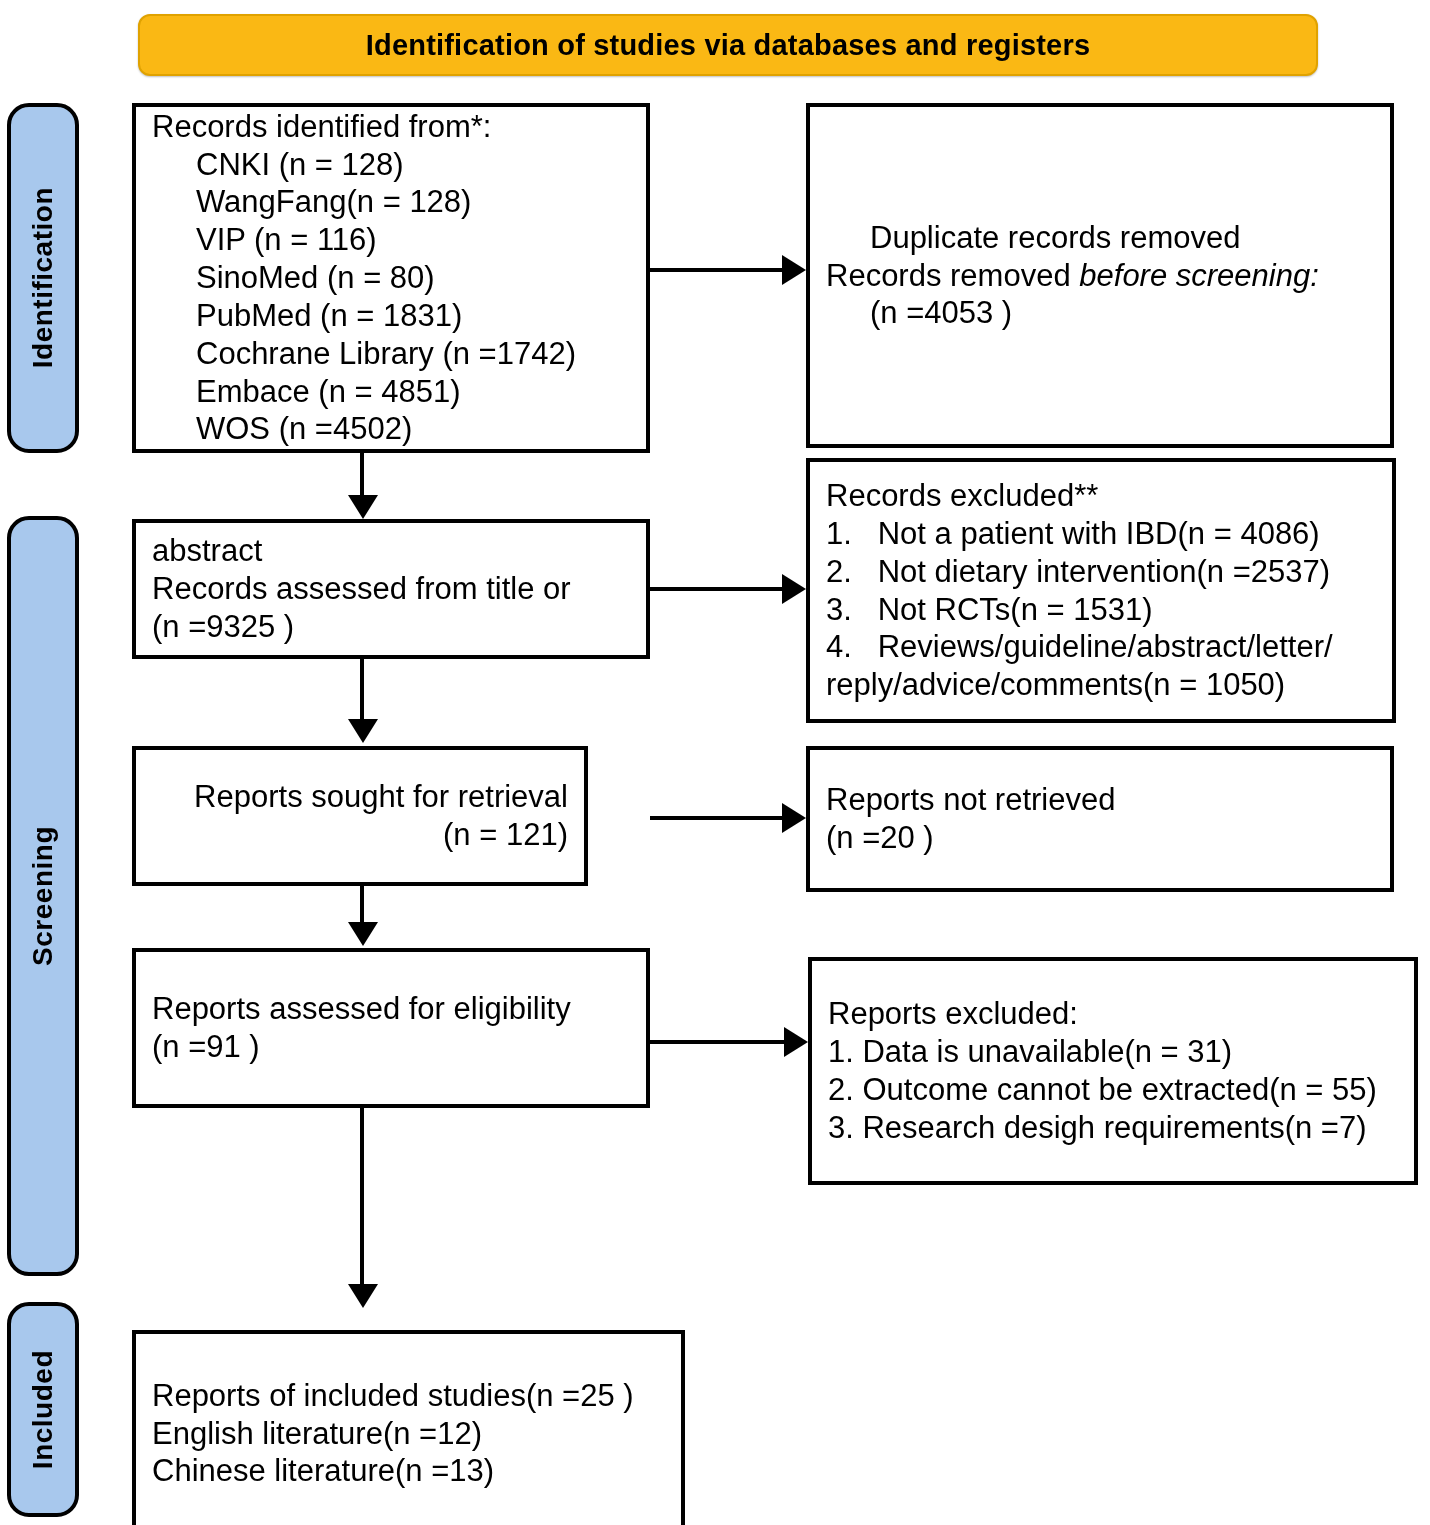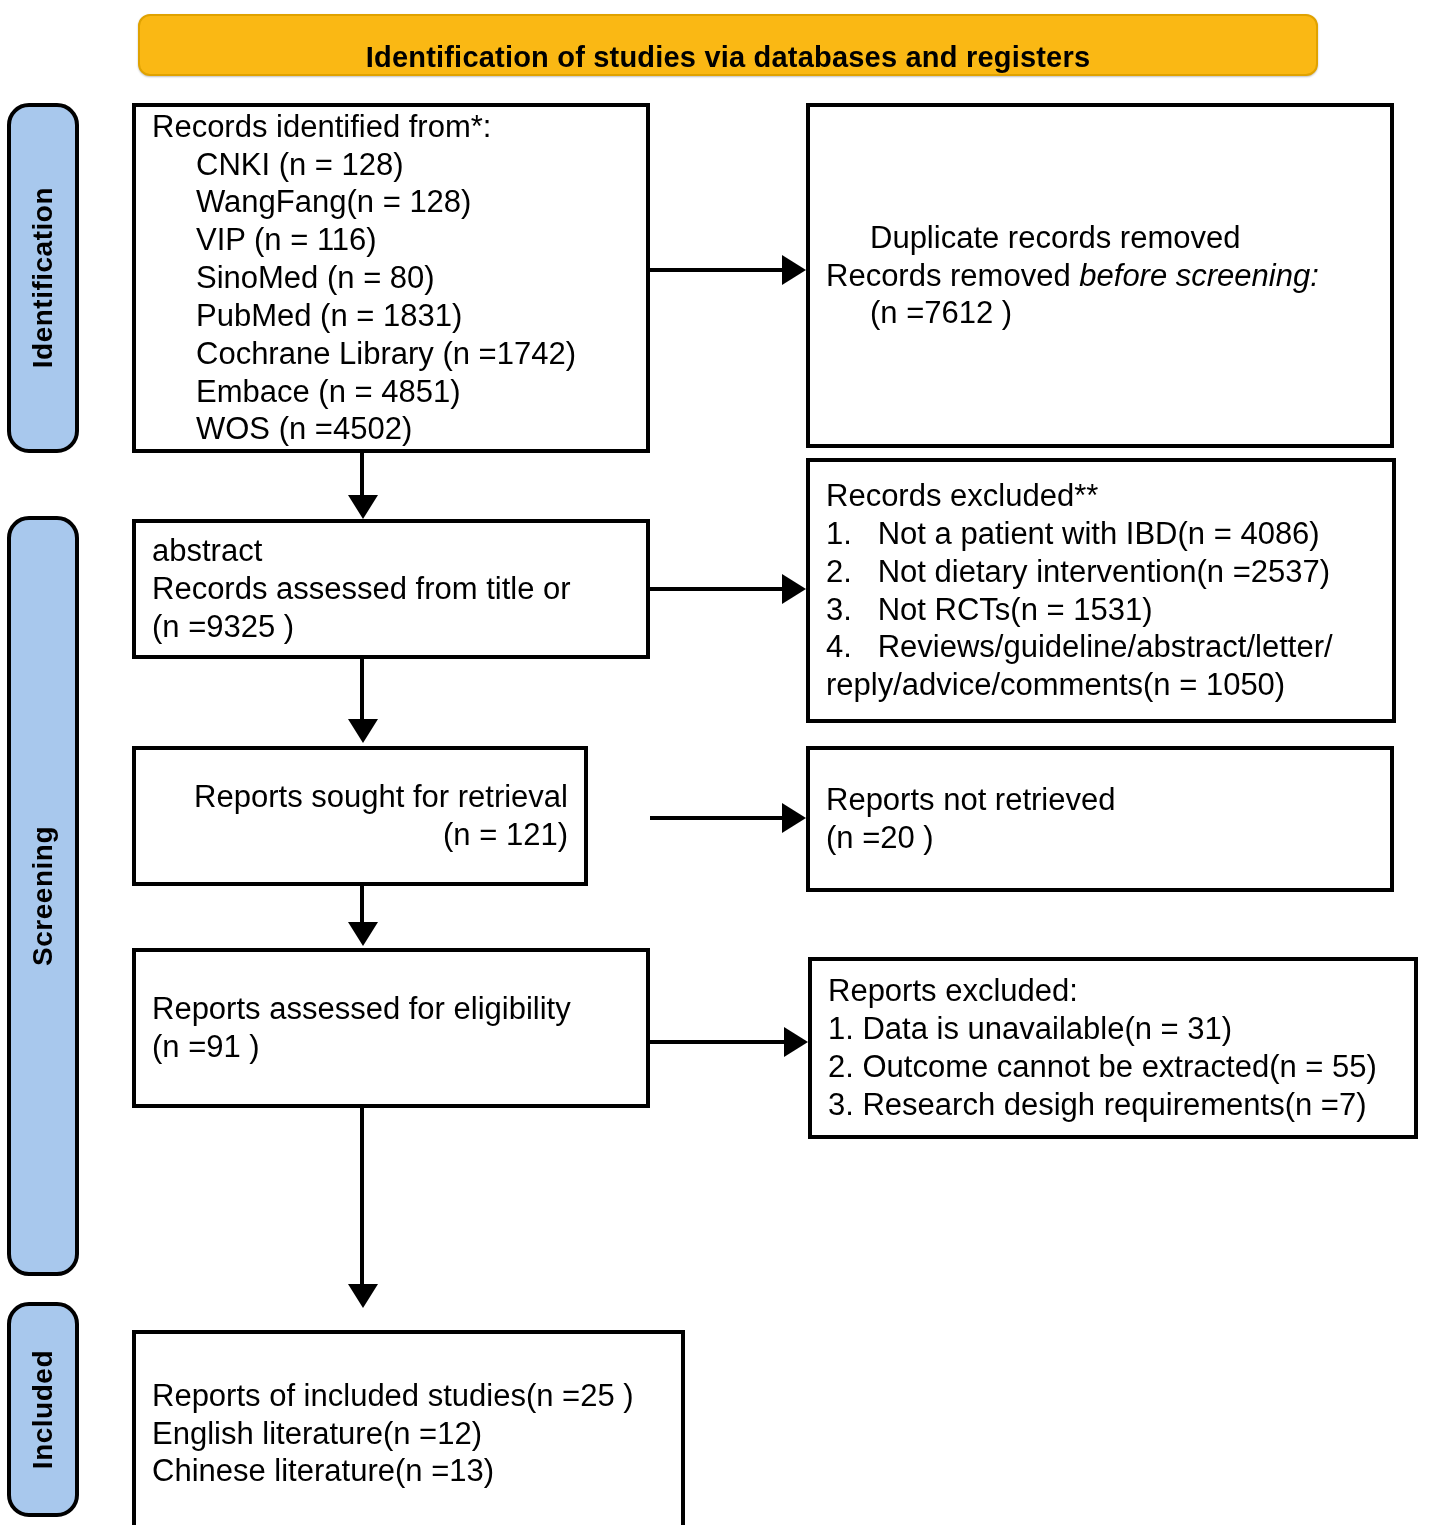--- a/index.html
+++ b/index.html
@@ -24,21 +24,21 @@
     position: absolute;
     left: 138px;
     top: 14px;
     width: 1180px;
     height: 62px;
     background: #FAB814;
     border: 2px solid #E0A200;
     border-radius: 12px;
     box-sizing: border-box;
     display: flex;
-    align-items: flex-end;
+    align-items: center;
     justify-content: center;
     box-shadow: 0 1px 2px rgba(0,0,0,0.25);
   }
   .banner-text {
     font-size: 29px;
     font-weight: bold;
     color: #000000;
     letter-spacing: 0.2px;
     text-align: center;
     white-space: nowrap;
@@ -99,21 +99,21 @@
   .ital { font-style: italic; }
 
   
   #box-identified    { left: 132px; top: 103px;  width: 518px;  height: 350px; }
   #box-removed       { left: 806px; top: 103px;  width: 588px;  height: 345px; }
   #box-assessed      { left: 132px; top: 519px;  width: 518px;  height: 140px; }
   #box-excluded      { left: 806px; top: 458px;  width: 590px;  height: 265px; }
   #box-sought        { left: 132px; top: 746px;  width: 456px;  height: 140px; align-items: flex-end; }
   #box-notretrieved  { left: 806px; top: 746px;  width: 588px;  height: 146px; }
   #box-eligibility   { left: 132px; top: 948px;  width: 518px;  height: 160px; }
-  #box-repexcluded   { left: 808px; top: 957px;  width: 610px;  height: 182px; }
+  #box-repexcluded   { left: 808px; top: 957px;  width: 610px;  height: 228px; }
   #box-included      { left: 132px; top: 1330px; width: 553px;  height: 207px; }
 
   
   .vline {
     position: absolute;
     width: 4px;
     background: #000000;
   }
   .hline {
     position: absolute;
@@ -182,21 +182,21 @@
     <div class="line indent1">SinoMed (n = 80)</div>
     <div class="line indent1">PubMed (n = 1831)</div>
     <div class="line indent1">Cochrane Library (n =1742)</div>
     <div class="line indent1">Embace (n = 4851)</div>
     <div class="line indent1">WOS (n =4502)</div>
   </div>
 
   <div class="fbox" id="box-removed">
     <div class="line indent1">Duplicate records removed</div>
     <div class="line"><span>Records removed </span><span class="ital">before screening:</span></div>
-    <div class="line indent1">(n =7612 )</div>
+    <div class="line indent1">(n =4053 )</div>
   </div>
 
   <div class="fbox" id="box-assessed">
     <div class="line">abstract</div>
     <div class="line">Records assessed from title or</div>
     <div class="line">(n =9325 )</div>
   </div>
 
   <div class="fbox" id="box-excluded">
     <div class="line">Records excluded**</div>

